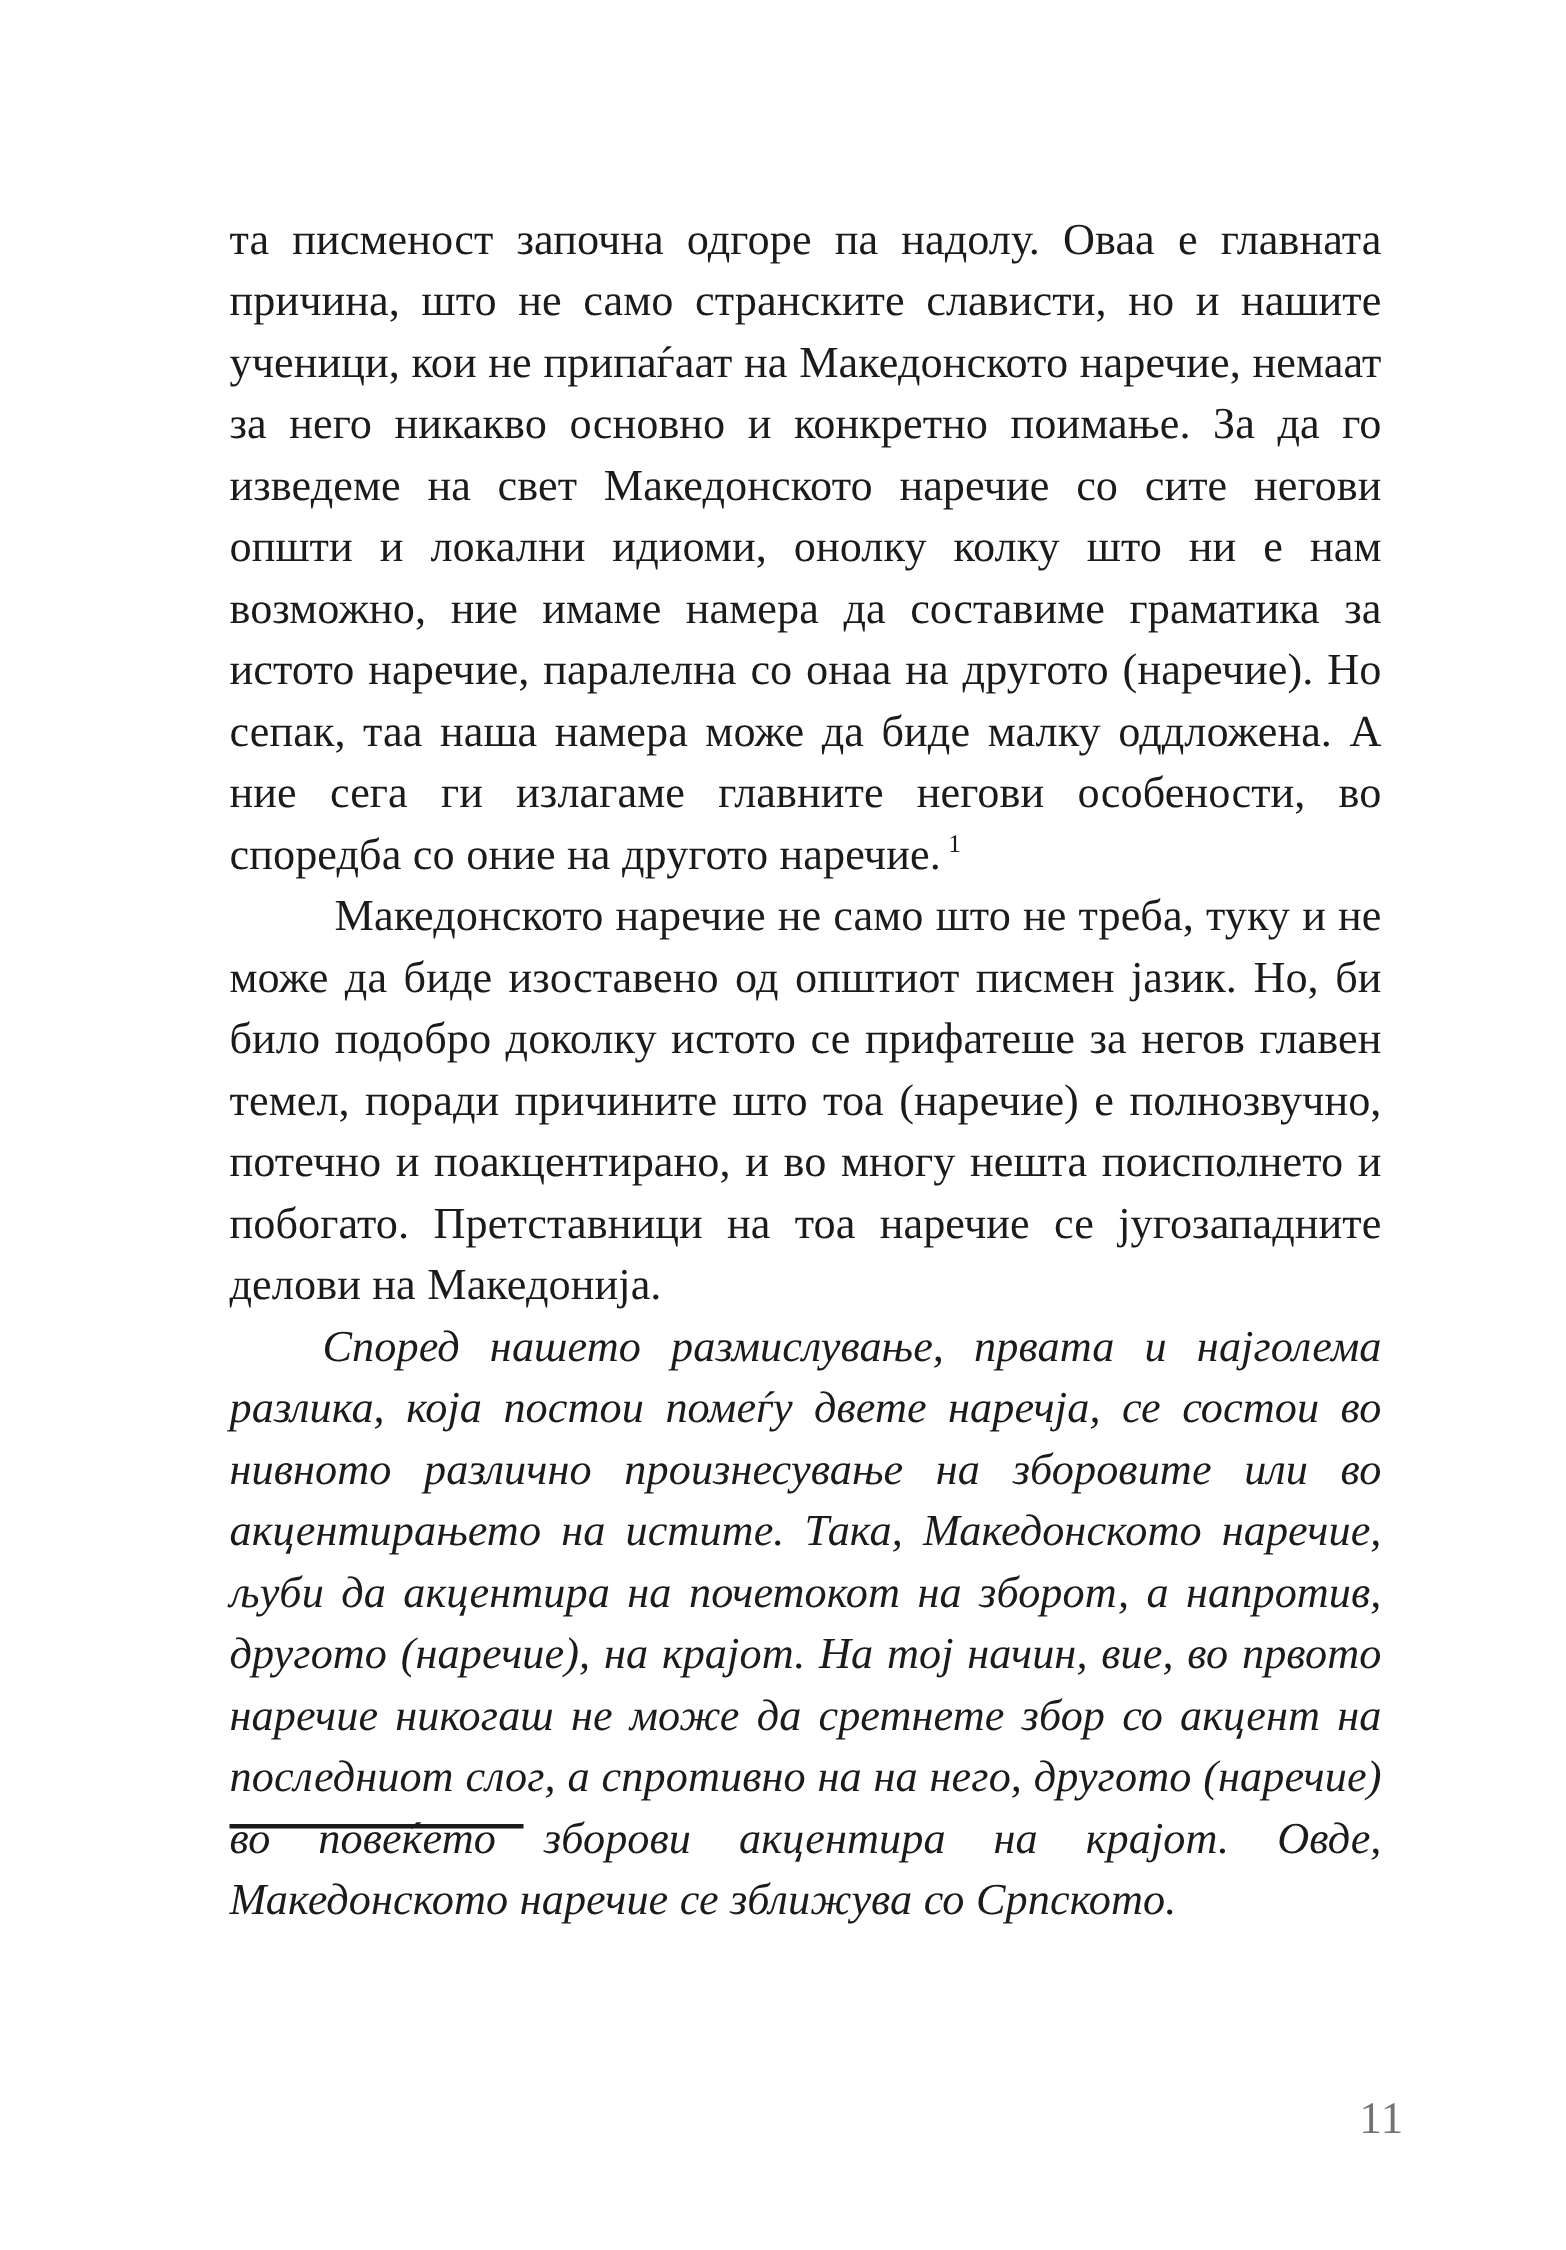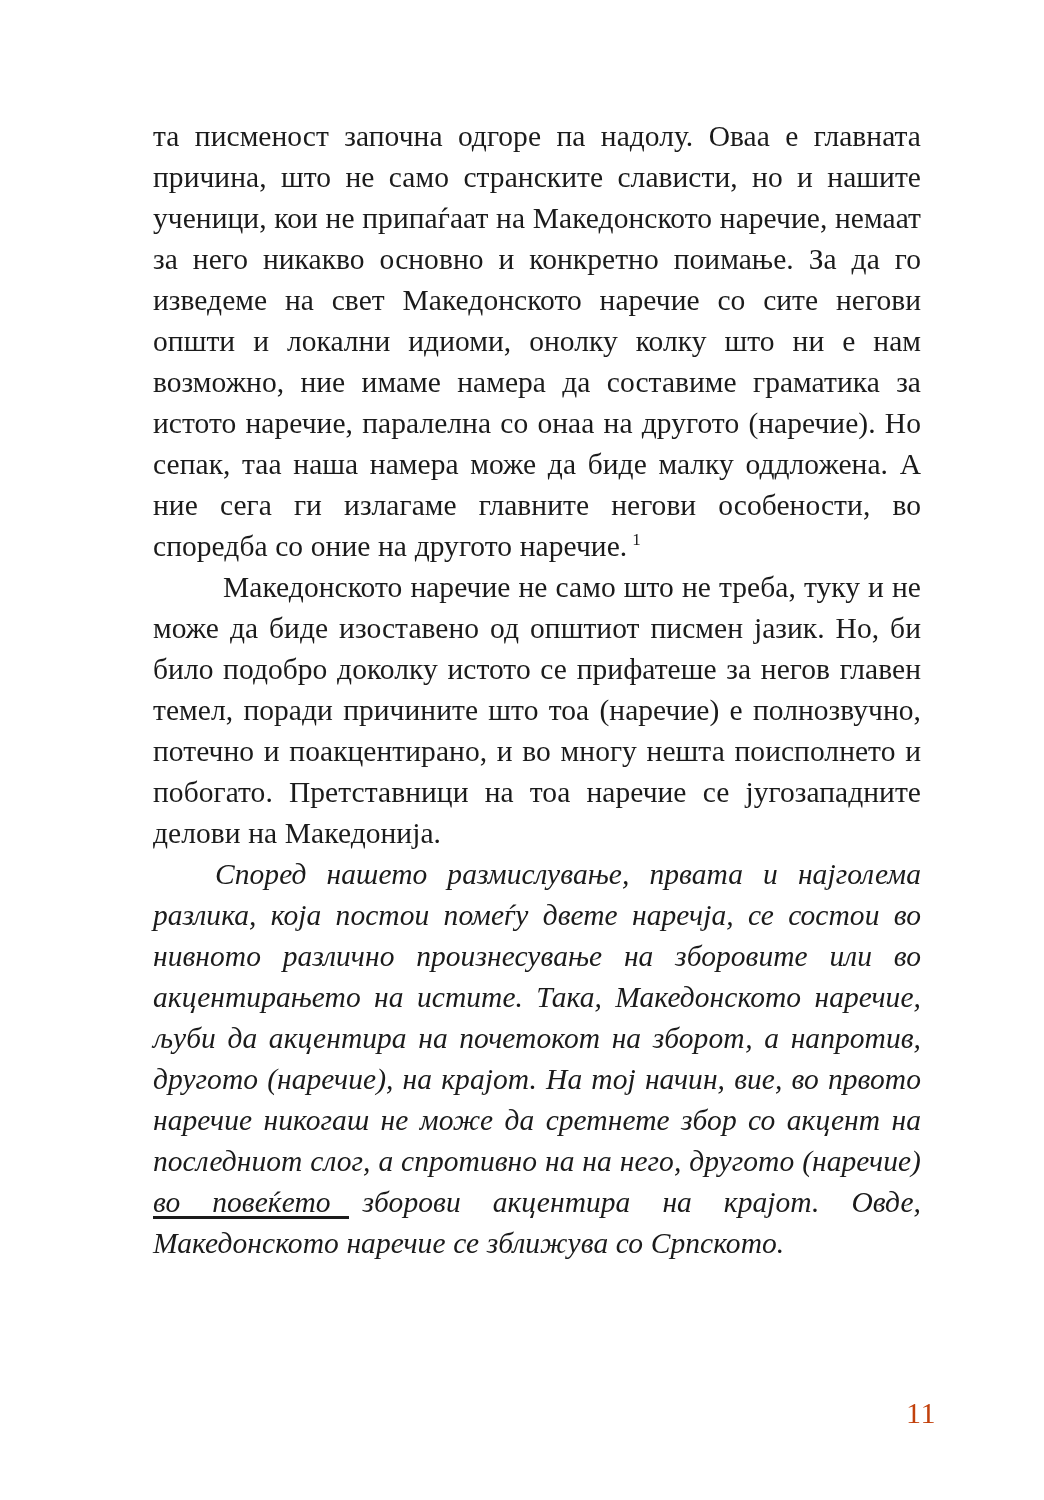--- a/index.html
+++ b/index.html
@@ -19,21 +19,21 @@
     position: relative;
     width: 1044px;
     height: 1500px;
     background: #ffffff;
     box-sizing: border-box;
   }
 
   .text-column {
     position: absolute;
     left: 153px;
-    top: 116px;
+    top: 140px;
     width: 768px;
   }
 
   .body-para {
     margin: 0;
     font-size: 29.5px;
     line-height: 41px;
     text-align: justify;
     text-justify: inter-word;
     hyphens: manual;
@@ -79,21 +79,21 @@
     padding-right: 14px;
   }
 
   .page-number {
     position: absolute;
     right: 108px;
     top: 1398px;
     font-size: 30px;
     line-height: 1;
     letter-spacing: 0.5px;
-    color: #c2410c;
+    color: #737373;
   }
 </style>
 </head>
 <body>
 
 <div class="page">
 
   <div class="text-column">
 
     <p class="body-para"><span>та писменост започна одгоре па надолу. Оваа е главната причина, што не само странските слависти, но и нашите ученици, кои не припаѓаат на Македонското наречие, немаат за него никакво основно и конкретно поимање. За да го изведеме на свет Македонското наречие со сите негови општи и локални идиоми, онолку колку што ни е нам возможно, ние имаме намера да составиме граматика за истото наречие, паралелна со онаа на другото (наречие). Но сепак, таа наша намера може да биде малку оддложена. А ние сега ги излагаме главните негови особености, во споредба со оние на другото наречие.</span><span class="fn-marker">1</span></p>

